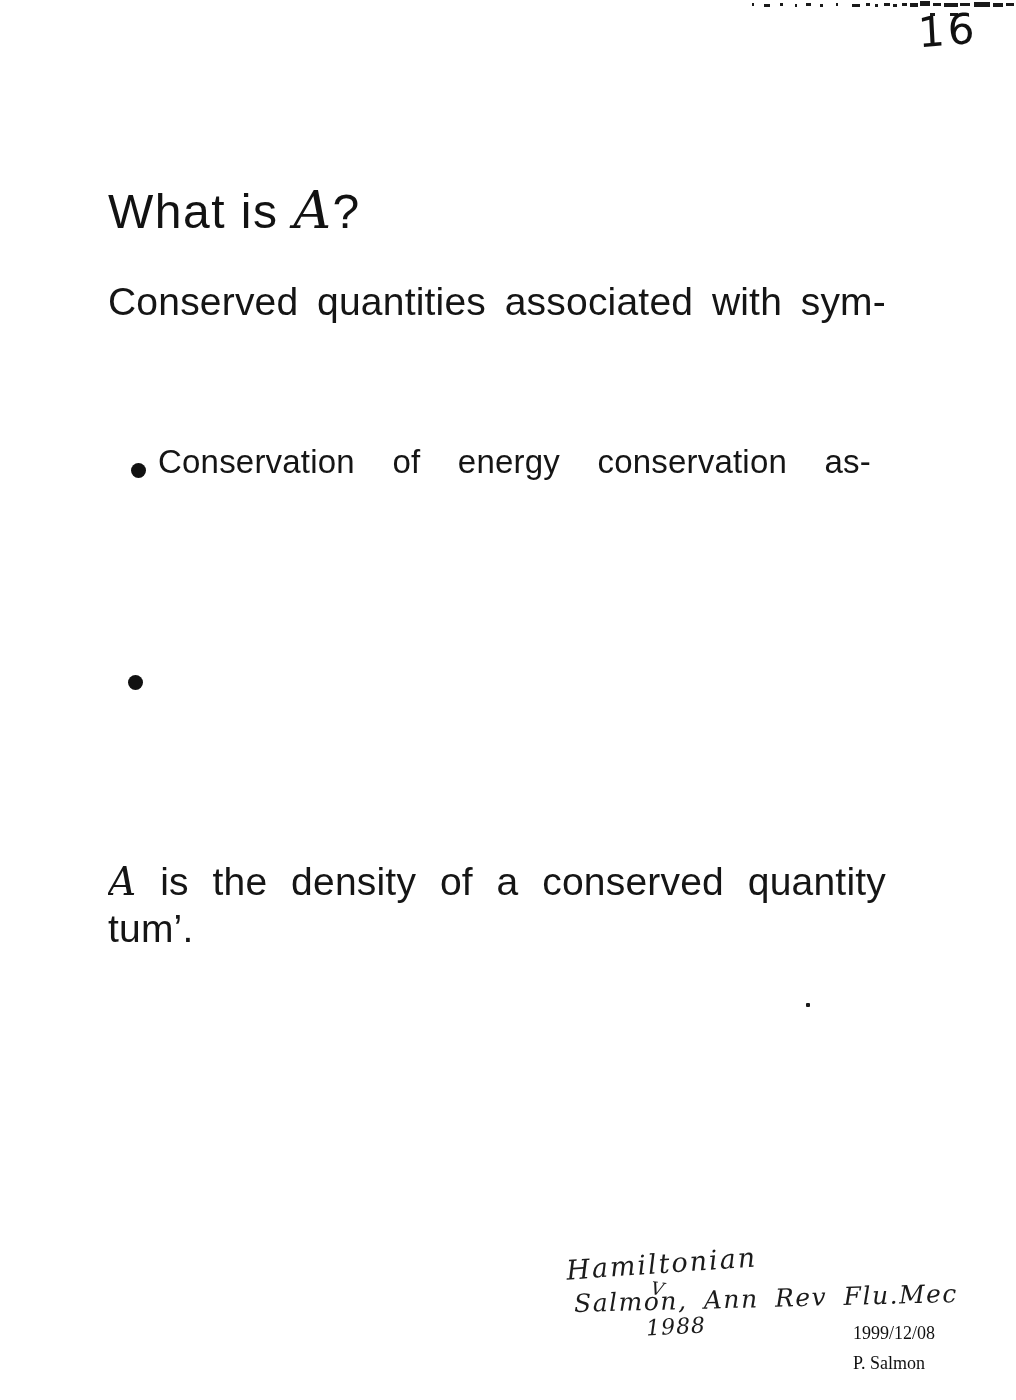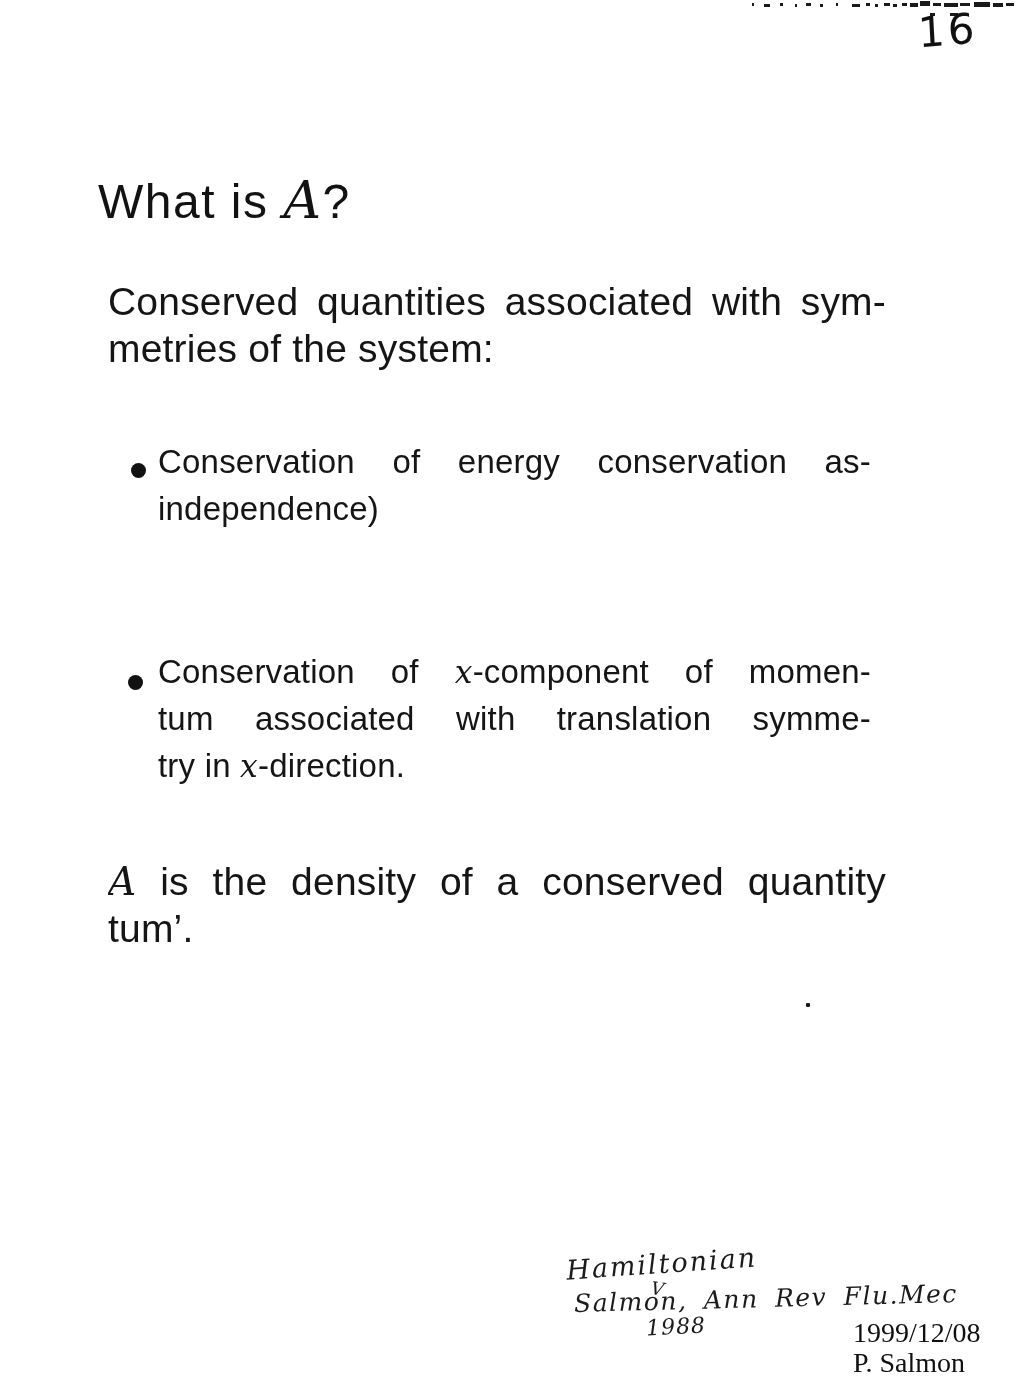--- a/index.html
+++ b/index.html
@@ -11,21 +11,21 @@
   
   .dash { position:absolute; background:#1a1a1a; }
   .speck { position:absolute; background:#1a1a1a; border-radius:1px; }
 
   .page-number {
     position:absolute; left:918px; top:6px;
     font-family:"DejaVu Sans", sans-serif; font-size:42px; color:#111;
     transform:rotate(-5deg) skewX(-2deg); letter-spacing:3px;
   }
   .title {
-    position:absolute; left:98px; top:170px; margin:0;
+    position:absolute; left:98px; top:170px; margin:10px;
     font-size:48px; font-weight:400; letter-spacing:1.5px; color:#121212;
   }
   .title .cal { font-size:52px; }
   .cal, .mi { font-family:"DejaVu Serif", serif; font-style:italic; }
   .mi { font-size:0.95em; }
 
   .block { position:absolute; left:108px; width:778px; font-size:39px; letter-spacing:0.2px; }
   .bullet-text { position:absolute; left:158px; width:713px; font-size:33px; letter-spacing:0.2px; }
   .line { line-height:47px; height:47px; overflow:hidden; white-space:normal; }
   .just { text-align:justify; text-align-last:justify; }
@@ -34,21 +34,21 @@
   }
   .handwriting {
     position:absolute; font-family:"DejaVu Serif", serif; font-style:italic; color:#1b1b1b;
   }
   .hw1 { left:566px; top:1248px; font-size:27px; letter-spacing:2px; transform:rotate(-4deg); }
   .hw-caret { left:651px; top:1278px; font-size:18px; transform:rotate(8deg); }
   .hw2 { left:574px; top:1284px; font-size:25px; letter-spacing:1.5px; word-spacing:7px; transform:rotate(-1.5deg); }
   .hw3 { left:646px; top:1314px; font-size:22px; letter-spacing:1px; transform:rotate(-3deg); }
   .footer-block {
     position:absolute; left:853px; top:1318px; width:120px;
-    font-family:"Liberation Serif", serif; font-size:28px; line-height:30px; color:#101010;
+    font-family:"Liberation Serif", serif; font-size:18px; line-height:30px; color:#101010;
   }
 </style>
 </head>
 <body>
 
 <div class="page">
 
   <div>
     <i class="dash" style="left:752px;top:3px;width:2px;height:3px"></i>
     <i class="dash" style="left:764px;top:4px;width:6px;height:3px"></i>
@@ -74,35 +74,28 @@
     <i class="dash" style="left:930px;top:13px;width:5px;height:3px"></i>
     <i class="dash" style="left:950px;top:13px;width:8px;height:3px"></i>
   </div>
 
   <div class="page-number">16</div>
 
   <h1 class="title"><span>What is </span><span class="cal">A</span><span>?</span></h1>
 
   <div class="block" style="top:278px">
     <div class="line just">Conserved quantities associated with sym-</div>
-    <div class="line">metries of the system:</div>
   </div>
 
   <span class="bullet-dot" style="left:131px;top:463px"></span>
   <div class="bullet-text" style="top:438px">
     <div class="line just">Conservation of energy conservation as-</div>
-    <div class="line">independence)</div>
   </div>
 
   <span class="bullet-dot" style="left:128px;top:675px"></span>
-  <div class="bullet-text" style="top:648px">
-    <div class="line just"><span>Conservation of </span><span class="mi">x</span><span>-component of momen-</span></div>
-    <div class="line just">tum associated with translation symme-</div>
-    <div class="line"><span>try in </span><span class="mi">x</span><span>-direction.</span></div>
-  </div>
 
   <div class="block" style="top:858px">
     <div class="line just"><span class="cal">A</span><span> is the density of a conserved quantity often</span></div>
     <div class="line">tum’.</div>
   </div>
 
   <i class="speck" style="left:806px;top:1003px;width:4px;height:4px"></i>
 
 
   <div class="handwriting hw1">Hamiltonian</div>

